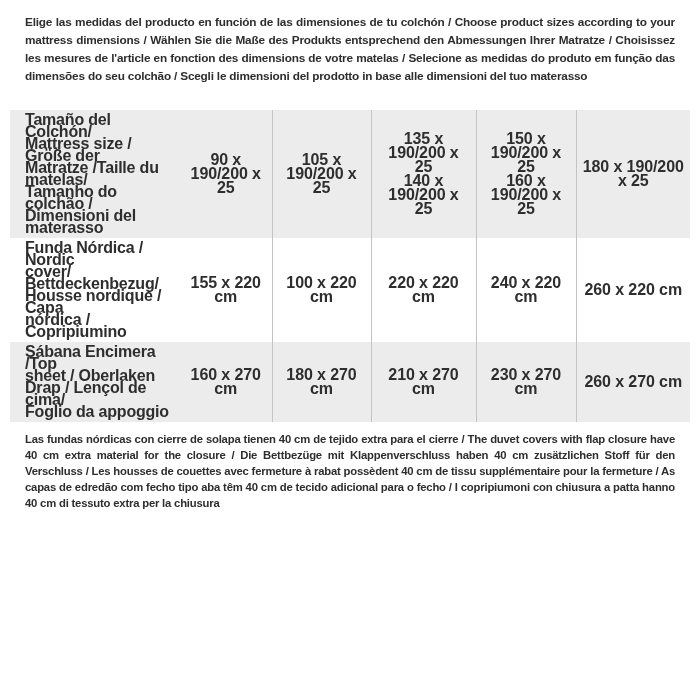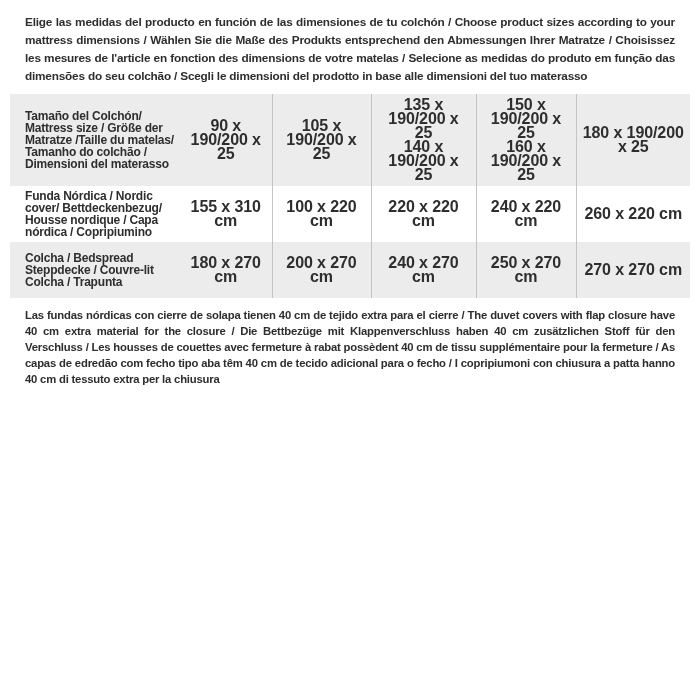--- a/index.html
+++ b/index.html
@@ -19,42 +19,42 @@
   }
   .intro,.footnote{
     margin:0 15px;
     font-weight:bold;
     text-align:justify;
     letter-spacing:-0.2px;
   }
   .intro{
     font-size:11.8px;
     line-height:18px;
-    margin-bottom:9px;
+    margin-bottom:25px;
   }
   .footnote{
     font-size:11.3px;
     line-height:16px;
     margin-top:9px;
   }
   table.size-table{
     width:680px;
     border-collapse:collapse;
     table-layout:fixed;
   }
   tr.shade td{background:var(--shade);}
   td{
     height:56px;
     vertical-align:middle;
     font-weight:bold;
     white-space:pre-line;
     padding:4px 6px;
   }
   td.label-cell{
-    font-size:12px;
+    font-size:16px;
     line-height:12px;
     text-align:left;
     padding-left:15px;
     letter-spacing:-0.2px;
   }
   td.value-cell{
     font-size:16px;
     line-height:14px;
     text-align:center;
     letter-spacing:-0.1px;
@@ -91,33 +91,34 @@
 140 x 190/200 x 25</td>
           <td class="value-cell">150 x 190/200 x 25
 160 x 190/200 x 25</td>
           <td class="value-cell">180 x 190/200 x 25</td>
         </tr>
         <tr>
           <td class="label-cell">Funda Nórdica /  Nordic
 cover/ Bettdeckenbezug/
 Housse nordique  / Capa
 nórdica / Copripiumino</td>
-          <td class="value-cell">155 x 310 cm</td>
+          <td class="value-cell">155 x 220 cm</td>
           <td class="value-cell">100 x 220 cm</td>
           <td class="value-cell">220 x 220 cm</td>
           <td class="value-cell">240 x 220 cm</td>
           <td class="value-cell">260 x 220 cm</td>
         </tr>
         <tr class="shade">
-          <td class="label-cell">Colcha / Bedspread
-Steppdecke / Couvre-lit
-Colcha / Trapunta</td>
+          <td class="label-cell">Sábana Encimera /Top
+sheet / Oberlaken
+Drap / Lençol de cima/
+Foglio da appoggio</td>
+          <td class="value-cell">160 x 270 cm</td>
           <td class="value-cell">180 x 270 cm</td>
-          <td class="value-cell">200 x 270 cm</td>
-          <td class="value-cell">240 x 270 cm</td>
-          <td class="value-cell">250 x 270 cm</td>
-          <td class="value-cell">270 x 270 cm</td>
+          <td class="value-cell">210 x 270 cm</td>
+          <td class="value-cell">230 x 270 cm</td>
+          <td class="value-cell">260 x 270 cm</td>
         </tr>
       </tbody>
   </table>
 
   <p class="footnote">Las fundas nórdicas con cierre de solapa tienen 40 cm de tejido extra para el cierre  /  The duvet covers with flap closure have 40 cm extra material for the closure / Die Bettbezüge mit Klappenverschluss haben 40 cm zusätzlichen Stoff für den Verschluss / Les housses de couettes avec fermeture à rabat possèdent 40 cm de tissu supplémentaire pour la fermeture / As capas de edredão com fecho tipo aba têm 40 cm de tecido adicional para o fecho / I copripiumoni con chiusura a patta hanno 40 cm di tessuto extra per la chiusura</p>
 </div>
 
 </body></html>

